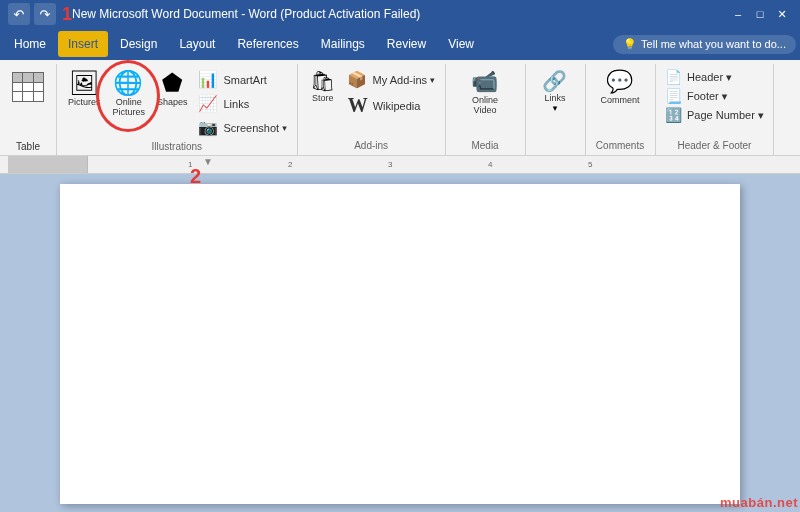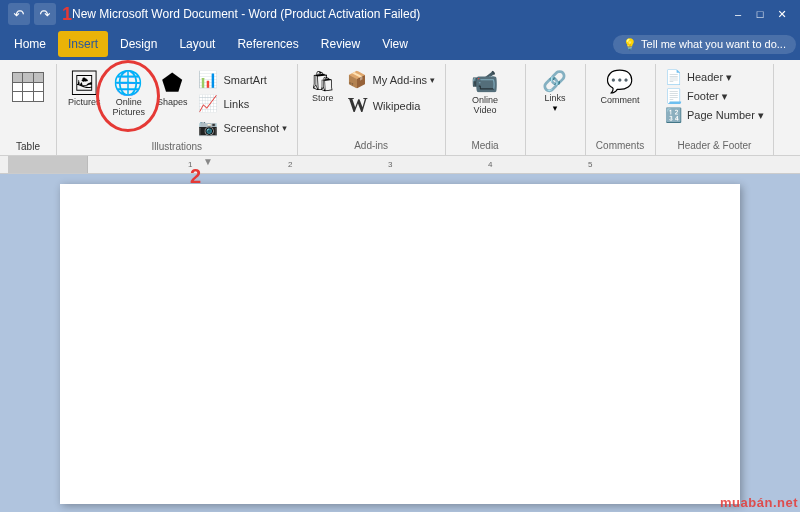--- a/index.html
+++ b/index.html
@@ -277,20 +277,21 @@
     <div class="title-btn">✕</div>
   </div>
 </div>
 
 <div class="menu-bar">
   <div class="menu-item">Home</div>
   <div class="menu-item active">Insert</div>
   <div class="menu-item">Design</div>
   <div class="menu-item">Layout</div>
   <div class="menu-item">References</div>
+  <div class="menu-item">Mailings</div>
   <div class="menu-item">Review</div>
   <div class="menu-item">View</div>
   <div class="menu-bar-right">
     <div class="tell-me">
       <span>💡</span>
       <span>Tell me what you want to do...</span>
     </div>
   </div>
 </div>
 

